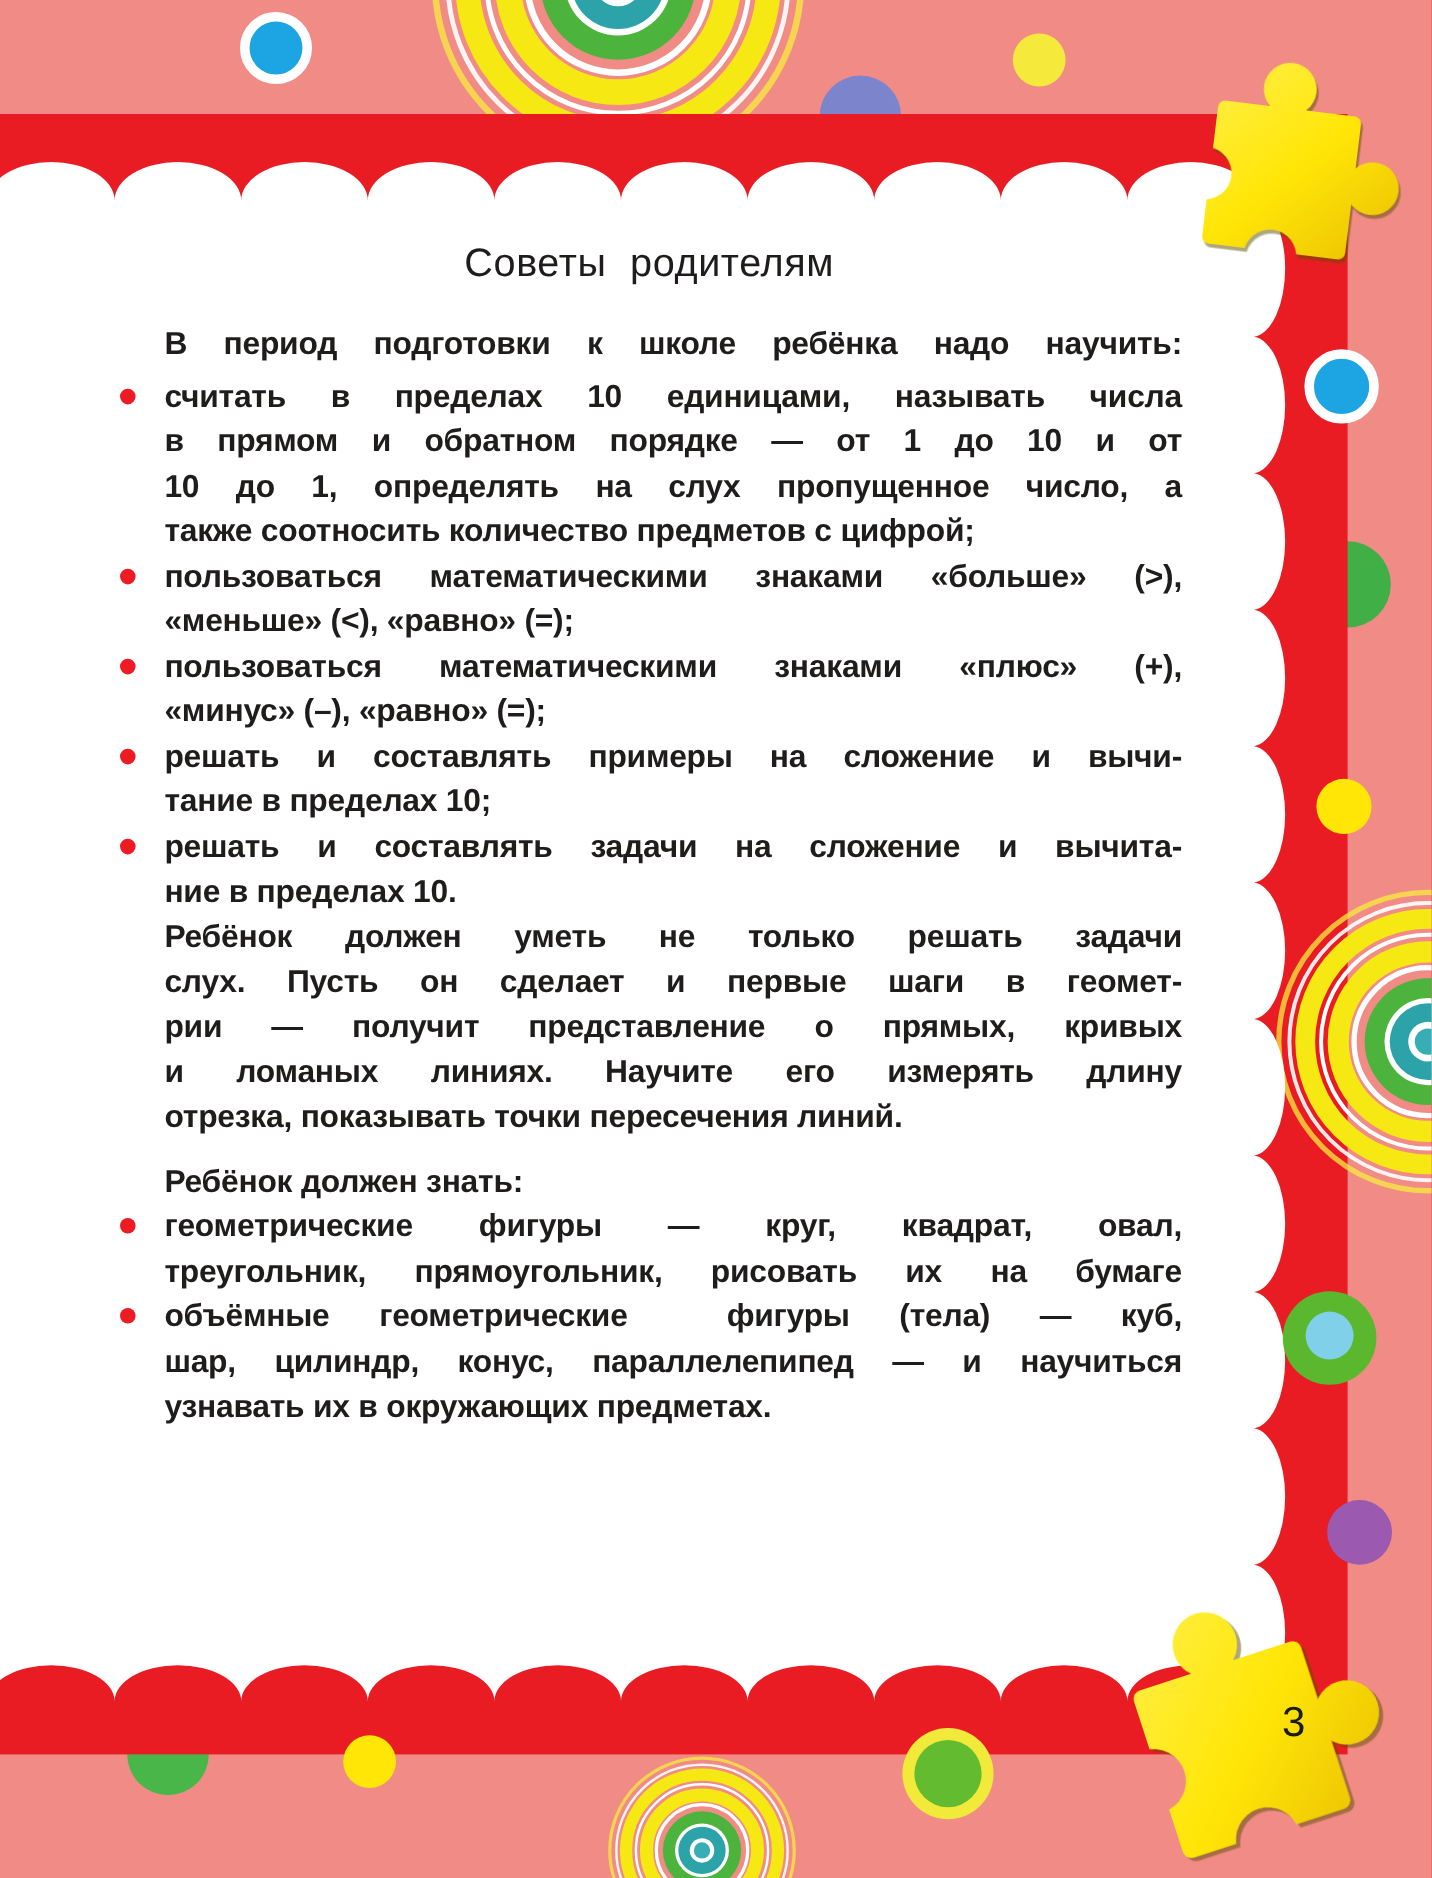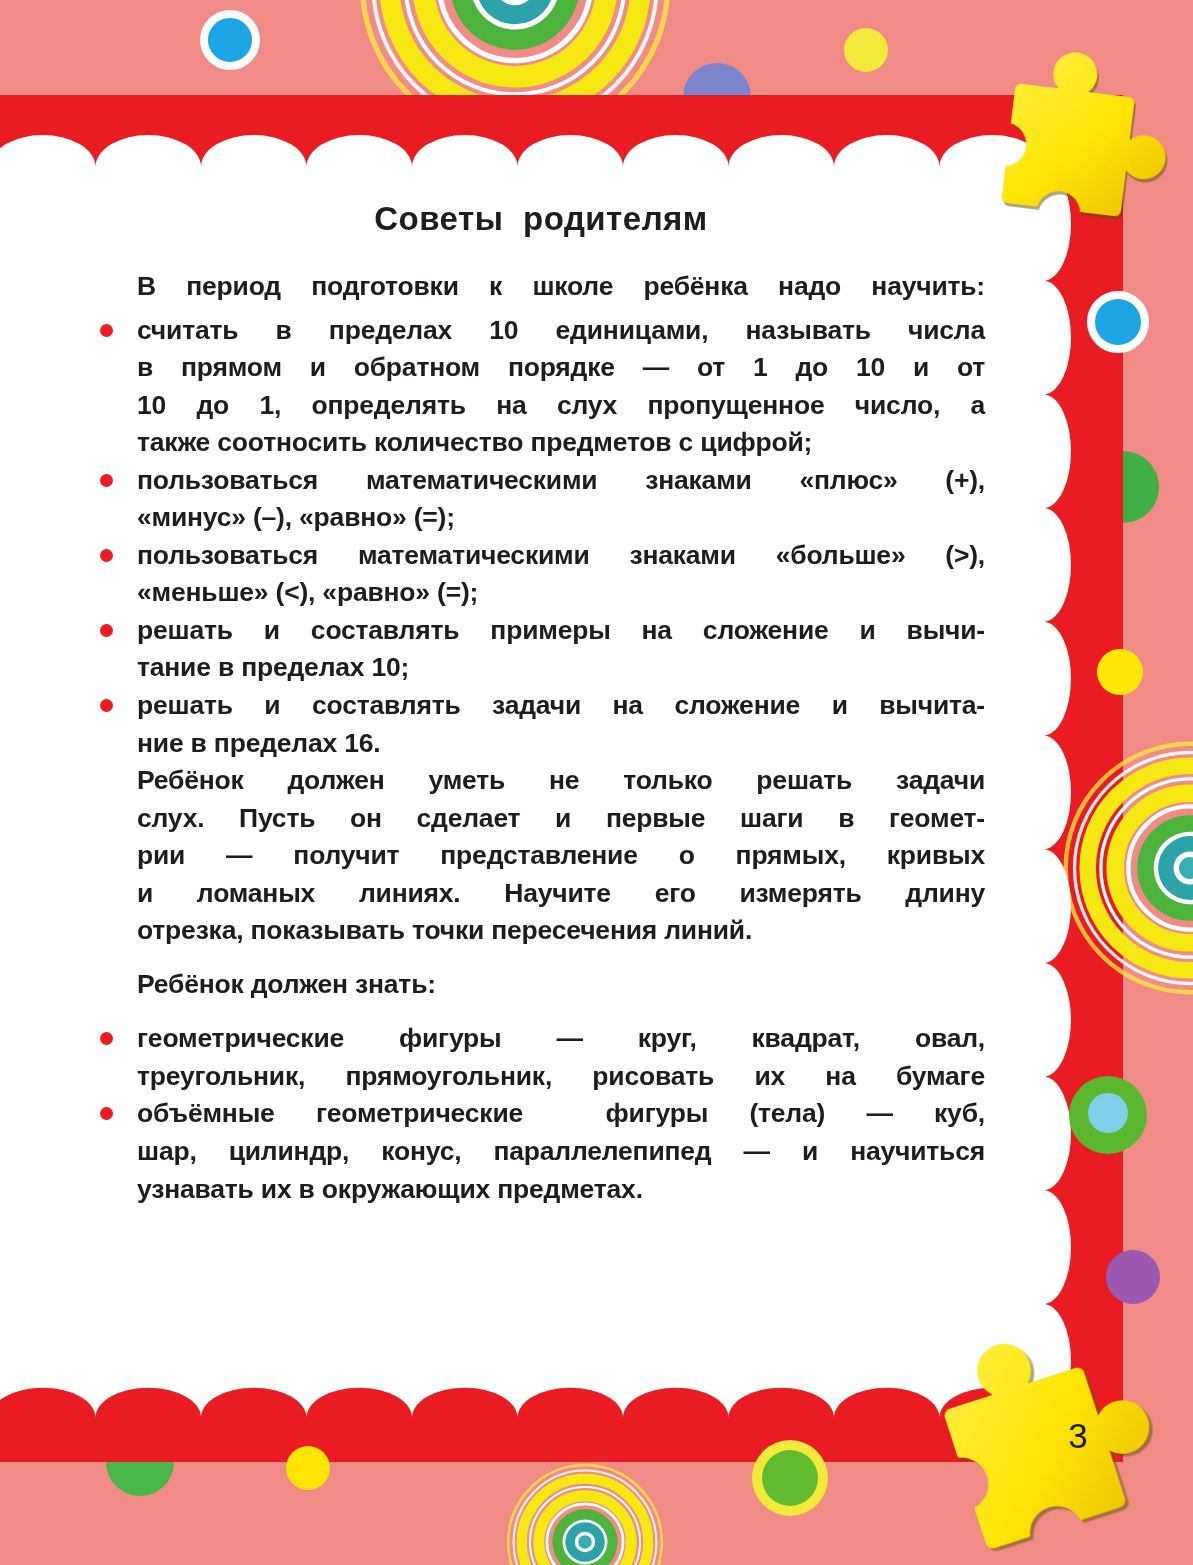--- a/index.html
+++ b/index.html
@@ -7,35 +7,35 @@
     width:1193px;height:1565px;position:relative;overflow:hidden;
     background:#F18B85;
     font-family:"Liberation Sans", sans-serif;
   }
   svg.decor{position:absolute;left:0;top:0;width:1193px;height:1565px;}
   .text-col{
     position:absolute;left:97px;top:200px;width:888px;z-index:5;
     color:#1F1D1C;
   }
   h1.title{
-    font-size:33px;font-weight:bold;margin:0 0 30px 0;text-align:center;
+    font-size:33px;font-weight:normal;margin:0 0 30px 0;text-align:center;
     letter-spacing:.5px;word-spacing:10px;color:#1F1D1C;
   }
   .blk{position:relative;padding-left:40px;}
   .line{
     font-size:26.5px;line-height:37.55px;letter-spacing:-0.2px;
     text-align:justify;text-align-last:justify;white-space:pre-wrap;font-weight:bold;
   }
   .line.last{text-align-last:auto;}
   .dot{
     position:absolute;left:3px;top:12px;width:13px;height:13px;
     border-radius:50%;background:#EC1B24;
   }
   .blk.b-indent{margin-bottom:6px;}
-  .blk.b-indent:not(:first-child){margin-top:16px;margin-bottom:17px;}
+  .blk.b-indent:not(:first-child){margin-top:16px;margin-bottom:0;}
   .page-num{
     position:absolute;left:1056px;top:1416px;width:44px;z-index:6;
     font-size:35px;color:#1A1A1A;text-align:center;
   }
 </style>
 </head>
 <body>
 
 <svg class="decor" viewBox="0 0 1193 1565" xmlns="http://www.w3.org/2000/svg">
   <defs>
@@ -129,37 +129,37 @@
       </div>
       <div class="blk b-bullet">
         <span class="dot"></span>
         <div class="line">считать в пределах 10 единицами, называть числа</div>
         <div class="line">в прямом и обратном порядке — от 1 до 10 и от</div>
         <div class="line">10 до 1, определять на слух пропущенное число, а</div>
         <div class="line last">также соотносить количество предметов с цифрой;</div>
       </div>
       <div class="blk b-bullet">
         <span class="dot"></span>
-        <div class="line">пользоваться математическими знаками «плюс» (+),</div>
-        <div class="line last">«минус» (–), «равно» (=);</div>
+        <div class="line">пользоваться математическими знаками «больше» (&gt;),</div>
+        <div class="line last">«меньше» (&lt;), «равно» (=);</div>
       </div>
       <div class="blk b-bullet">
         <span class="dot"></span>
-        <div class="line">пользоваться математическими знаками «больше» (&gt;),</div>
-        <div class="line last">«меньше» (&lt;), «равно» (=);</div>
+        <div class="line">пользоваться математическими знаками «плюс» (+),</div>
+        <div class="line last">«минус» (–), «равно» (=);</div>
       </div>
       <div class="blk b-bullet">
         <span class="dot"></span>
         <div class="line">решать и составлять примеры на сложение и вычи-</div>
         <div class="line last">тание в пределах 10;</div>
       </div>
       <div class="blk b-bullet">
         <span class="dot"></span>
         <div class="line">решать и составлять задачи на сложение и вычита-</div>
-        <div class="line last">ние в пределах 16.</div>
+        <div class="line last">ние в пределах 10.</div>
       </div>
       <div class="blk b-plain">
         <div class="line">Ребёнок должен уметь не только решать задачи</div>
         <div class="line">слух. Пусть он сделает и первые шаги в геомет-</div>
         <div class="line">рии — получит представление о прямых, кривых</div>
         <div class="line">и ломаных линиях. Научите его измерять длину</div>
         <div class="line last">отрезка, показывать точки пересечения линий.</div>
       </div>
       <div class="blk b-indent">
         <div class="line last">Ребёнок должен знать:</div>

